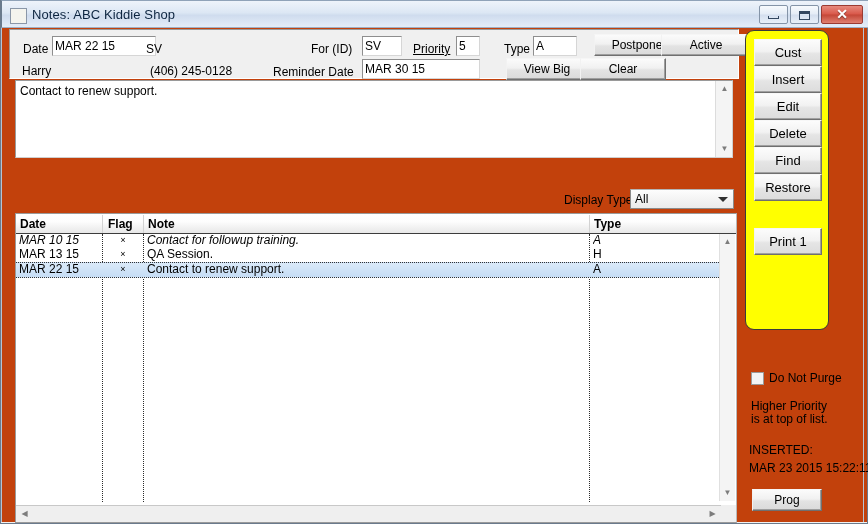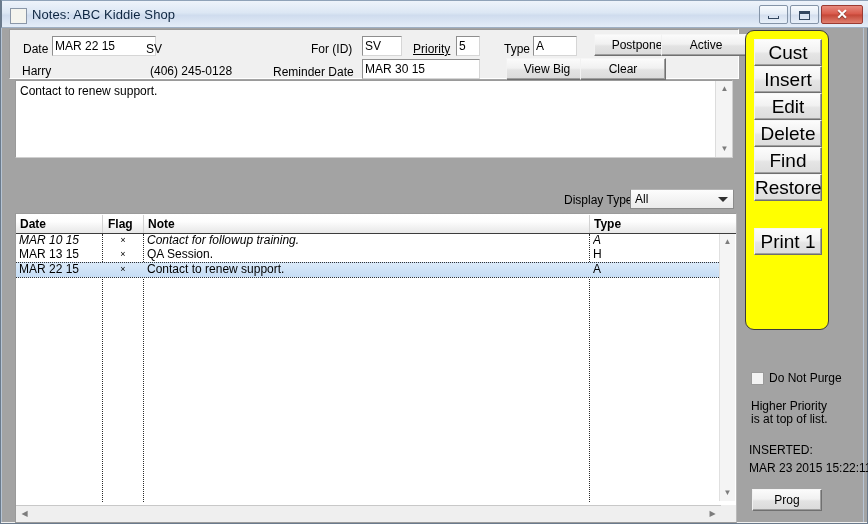--- a/index.html
+++ b/index.html
@@ -84,21 +84,21 @@
     position: absolute; left: 0; top: 0; width: 40px; height: 17px;
     color: #ffffff; font-size: 14px; font-weight: bold;
     text-align: center; line-height: 17px;
     text-shadow: 0 1px 1px rgba(0,0,0,0.45);
   }
   
   #client {
     position: absolute;
     left: 0; top: 28px;
     width: 866px; height: 494px;
-    background: #a3a3a3;
+    background: #c2410c;
   }
   #form-panel {
     position: absolute;
     left: 8px; top: 1px;
     width: 730px; height: 50px;
     box-sizing: border-box;
     background: #f0f0f0;
     border: 1px solid #9a9a9a;
     border-right-color: #ffffff;
     border-bottom-color: #ffffff;
@@ -322,21 +322,21 @@
   .ybtn {
     position: absolute;
     left: 8px;
     width: 68px; height: 27px;
     box-sizing: border-box;
     background: linear-gradient(to bottom, #fcfcfc 0%, #f2f2f2 45%, #e5e5e5 55%, #dcdcdc 100%);
     border: 1px solid #6f6f6f;
     border-top-color: #f7f7f7;
     border-left-color: #f3f3f3;
     font-family: "Liberation Sans", sans-serif;
-    font-size: 19px;
+    font-size: 13px;
     color: #000000;
     text-align: center;
     line-height: 25px;
     white-space: nowrap;
     box-shadow: inset -1px -1px 0 #a0a0a0;
   }
   
   #chk-purge {
     position: absolute;
     left: 750px; top: 344px;

